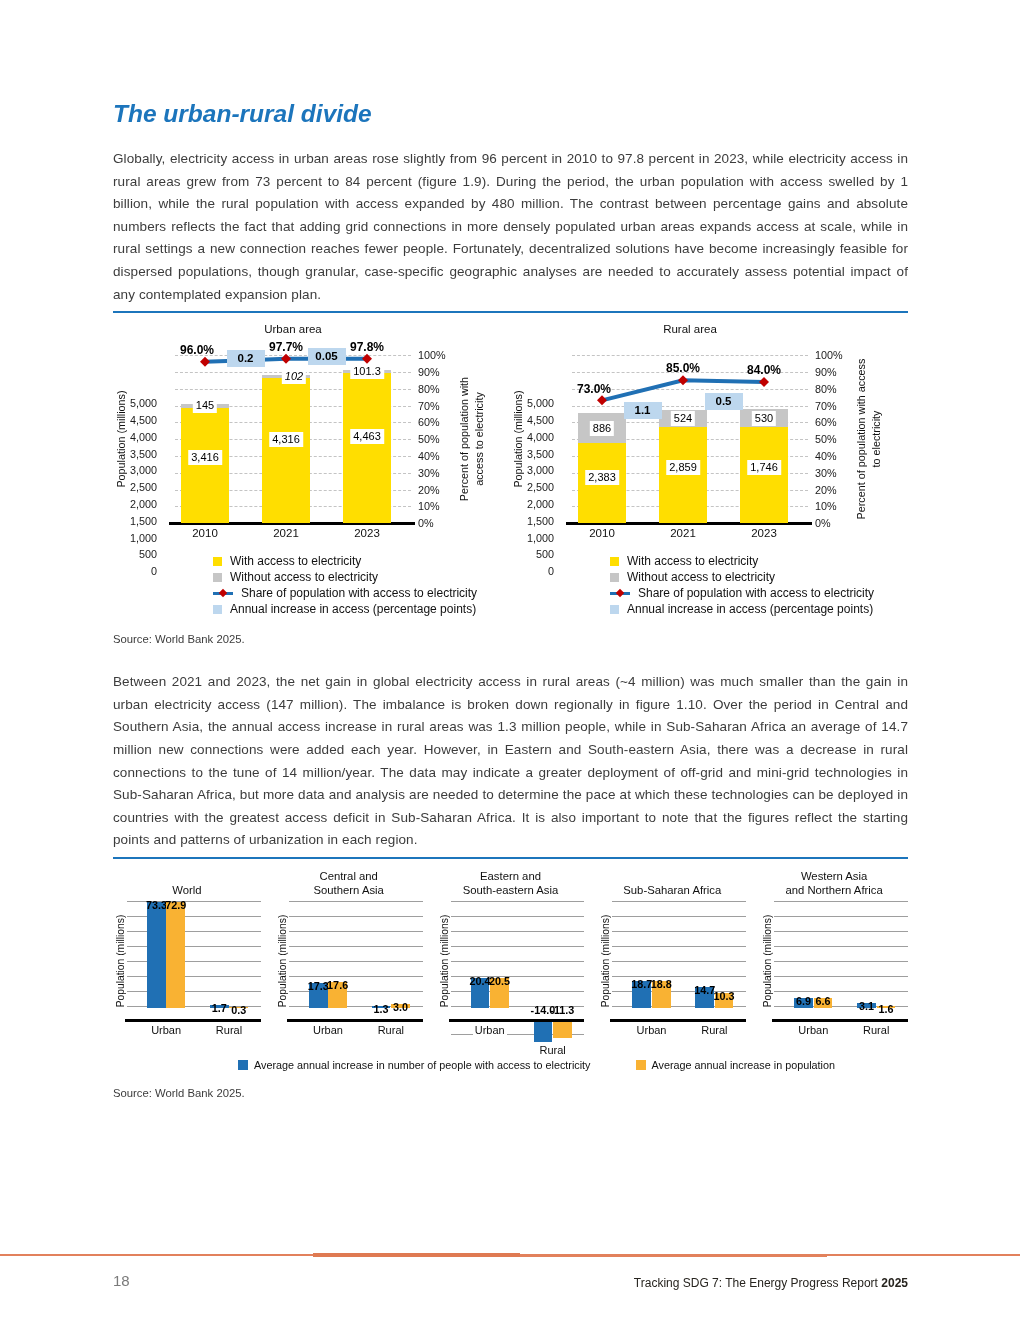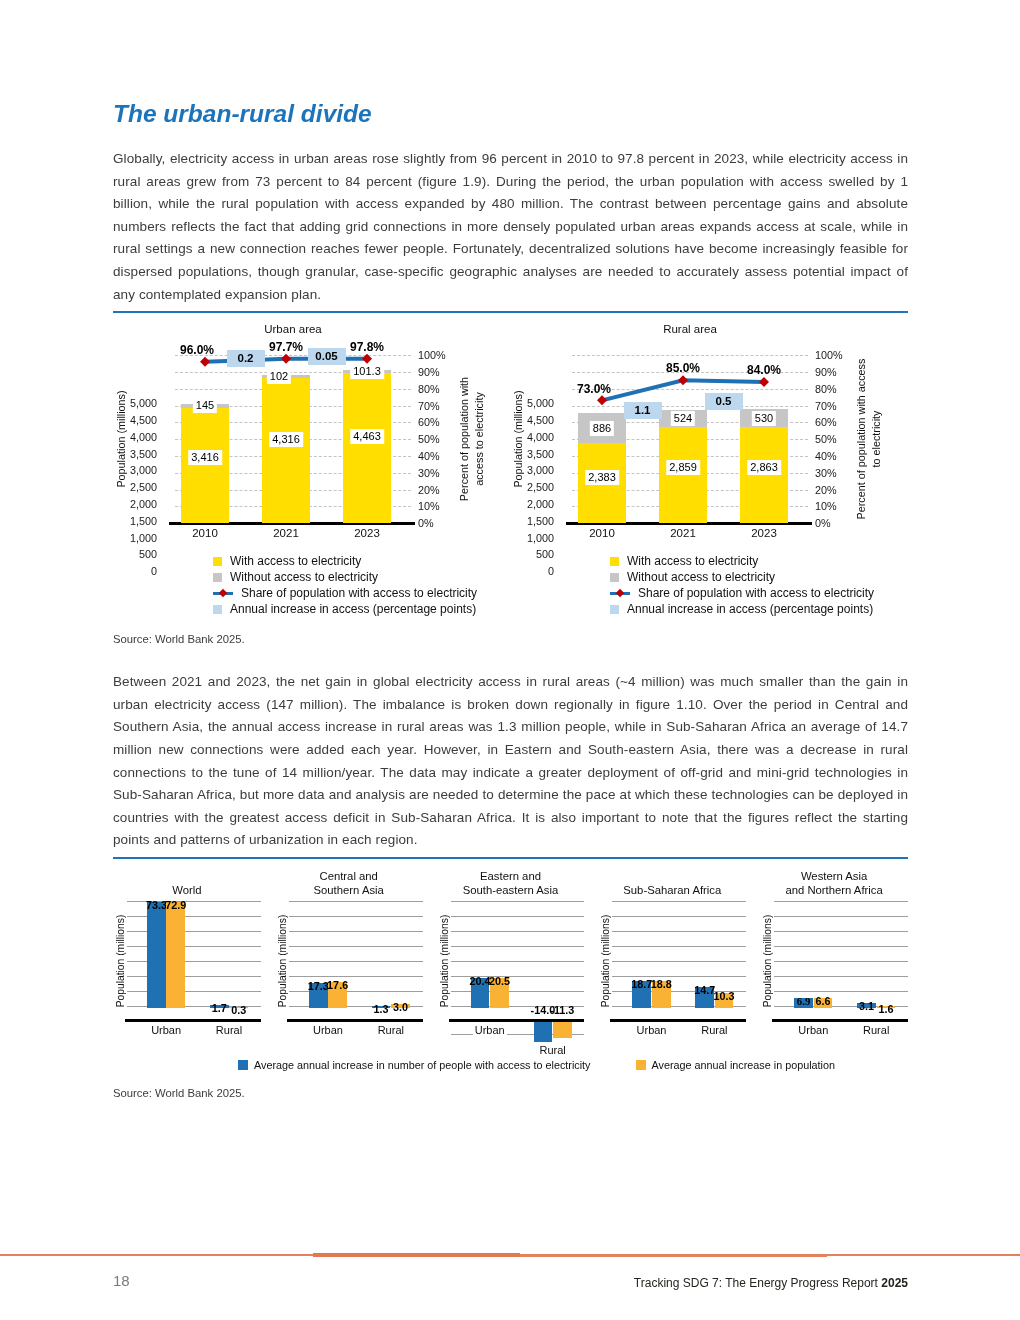--- a/index.html
+++ b/index.html
@@ -131,21 +131,21 @@
               <div class="grid" style="top: 134.4px;"></div>
               <div class="grid" style="top: 151.2px;"></div>
               <div class="axis"></div>
               <div class="bar byellow" style="left: 6px; width: 48px; bottom: 0px; height: 114.778px;"></div>
               <div class="bar bgray" style="left: 6px; width: 48px; bottom: 114.778px; height: 4.872px;"></div>
               <div class="vlab" style="left: 30px; bottom: 58.571px;">3,416</div>
               <div class="vlab" style="left: 30px; bottom: 109.714px; text-align: center;">145</div>
               <div class="bar byellow" style="left: 87px; width: 48px; bottom: 0px; height: 145.018px;"></div>
               <div class="bar bgray" style="left: 87px; width: 48px; bottom: 145.018px; height: 3.4272px;"></div>
               <div class="vlab" style="left: 111px; bottom: 76.1102px;">4,316</div>
-              <div class="vlab" style="left: 104px; bottom: 139.231px;">102</div>
+              <div class="vlab" style="left: 119px; bottom: 139.231px; font-style: italic;">102</div>
               <div class="bar byellow" style="left: 168px; width: 48px; bottom: 0px; height: 149.957px;"></div>
               <div class="bar bgray" style="left: 168px; width: 48px; bottom: 149.957px; height: 3.40368px;"></div>
               <div class="vlab" style="left: 192px; bottom: 78.9749px;">4,463</div>
               <div class="vlab" style="left: 192px; bottom: 144.159px;">101.3</div>
               <svg class="lsvg" viewBox="0 0 236 168">
                 <polyline points="30,6.719999999999999 111,3.8640000000000043 192,3.695999999999998" fill="none" stroke="#2070b4" stroke-width="4"></polyline>
                 <path d="M 30 1.7199999999999989 L 35 6.719999999999999 L 30 11.719999999999999 L 25 6.719999999999999 Z" fill="#c00000"></path>
                 <path d="M 111 -1.1359999999999957 L 116 3.8640000000000043 L 111 8.864000000000004 L 106 3.8640000000000043 Z" fill="#c00000"></path>
                 <path d="M 192 -1.304000000000002 L 197 3.695999999999998 L 192 8.695999999999998 L 187 3.695999999999998 Z" fill="#c00000"></path>
               </svg>
@@ -236,21 +236,21 @@
               <div class="bar byellow" style="left: 6px; width: 48px; bottom: 0px; height: 80.0688px;"></div>
               <div class="bar bgray" style="left: 6px; width: 48px; bottom: 80.0688px; height: 29.7696px;"></div>
               <div class="vlab" style="left: 30px; bottom: 38.4399px;">2,383</div>
               <div class="vlab" style="left: 30px; bottom: 87.4536px;">886</div>
               <div class="bar byellow" style="left: 87px; width: 48px; bottom: 0px; height: 96.0624px;"></div>
               <div class="bar bgray" style="left: 87px; width: 48px; bottom: 96.0624px; height: 17.6064px;"></div>
               <div class="vlab" style="left: 111px; bottom: 47.7162px;">2,859</div>
               <div class="vlab" style="left: 111px; bottom: 97.3656px;">524</div>
               <div class="bar byellow" style="left: 168px; width: 48px; bottom: 0px; height: 96.1968px;"></div>
               <div class="bar bgray" style="left: 168px; width: 48px; bottom: 96.1968px; height: 17.808px;"></div>
-              <div class="vlab" style="left: 192px; bottom: 47.7941px;">2,863</div>
+              <div class="vlab" style="left: 192px; bottom: 47.7941px;">1,746</div>
               <div class="vlab" style="left: 192px; bottom: 97.6008px;">530</div>
               <svg class="lsvg" viewBox="0 0 236 168">
                 <polyline points="30,45.36 111,25.200000000000017 192,26.879999999999995" fill="none" stroke="#2070b4" stroke-width="4"></polyline>
                 <path d="M 30 40.36 L 35 45.36 L 30 50.36 L 25 45.36 Z" fill="#c00000"></path>
                 <path d="M 111 20.200000000000017 L 116 25.200000000000017 L 111 30.200000000000017 L 106 25.200000000000017 Z" fill="#c00000"></path>
                 <path d="M 192 21.879999999999995 L 197 26.879999999999995 L 192 31.879999999999995 L 187 26.879999999999995 Z" fill="#c00000"></path>
               </svg>
               <div class="abox" style="left: 70.5px; top: 46.78px;">1.1</div>
               <div class="abox" style="left: 151.5px; top: 37.54px;">0.5</div>
               <div class="pct" style="left: 22px; bottom: 127.64px;">73.0%</div>
@@ -453,21 +453,21 @@
               <div class="pgrid" style="top: 0px;"></div>
               <div class="pgrid" style="top: 15px;"></div>
               <div class="pgrid" style="top: 30px;"></div>
               <div class="pgrid" style="top: 45px;"></div>
               <div class="pgrid" style="top: 60px;"></div>
               <div class="pgrid" style="top: 75px;"></div>
               <div class="pgrid" style="top: 90px;"></div>
               <div class="pgrid" style="top: 105px;"></div>
               <div class="paxis"></div>
               <div class="pbar pblue" style="left: 15%; bottom: 2px; height: 10.005px;"></div>
-              <div class="pvlab" style="left: 22%; top: 93.995px; font-family: Liberation Serif, serif;">6.9</div>
+              <div class="pvlab" style="left: 22%; top: 93.995px;">6.9</div>
               <div class="pbar porange" style="left: 29.5%; bottom: 2px; height: 9.57px;"></div>
               <div class="pvlab" style="left: 36.5%; top: 94.43px;">6.6</div>
               <div class="pbar pblue" style="left: 62%; bottom: 2px; height: 4.495px;"></div>
               <div class="pvlab" style="left: 69%; top: 99.505px;">3.1</div>
               <div class="pbar porange" style="left: 76.5%; bottom: 2px; height: 2.32px;"></div>
               <div class="pvlab" style="left: 83.5%; top: 101.68px;">1.6</div>
               <div class="pxlab" style="left: 29.25%; top: 123px;">Urban</div>
               <div class="pxlab" style="left: 76.25%; top: 123px;">Rural</div>
             </div>
           </div>

